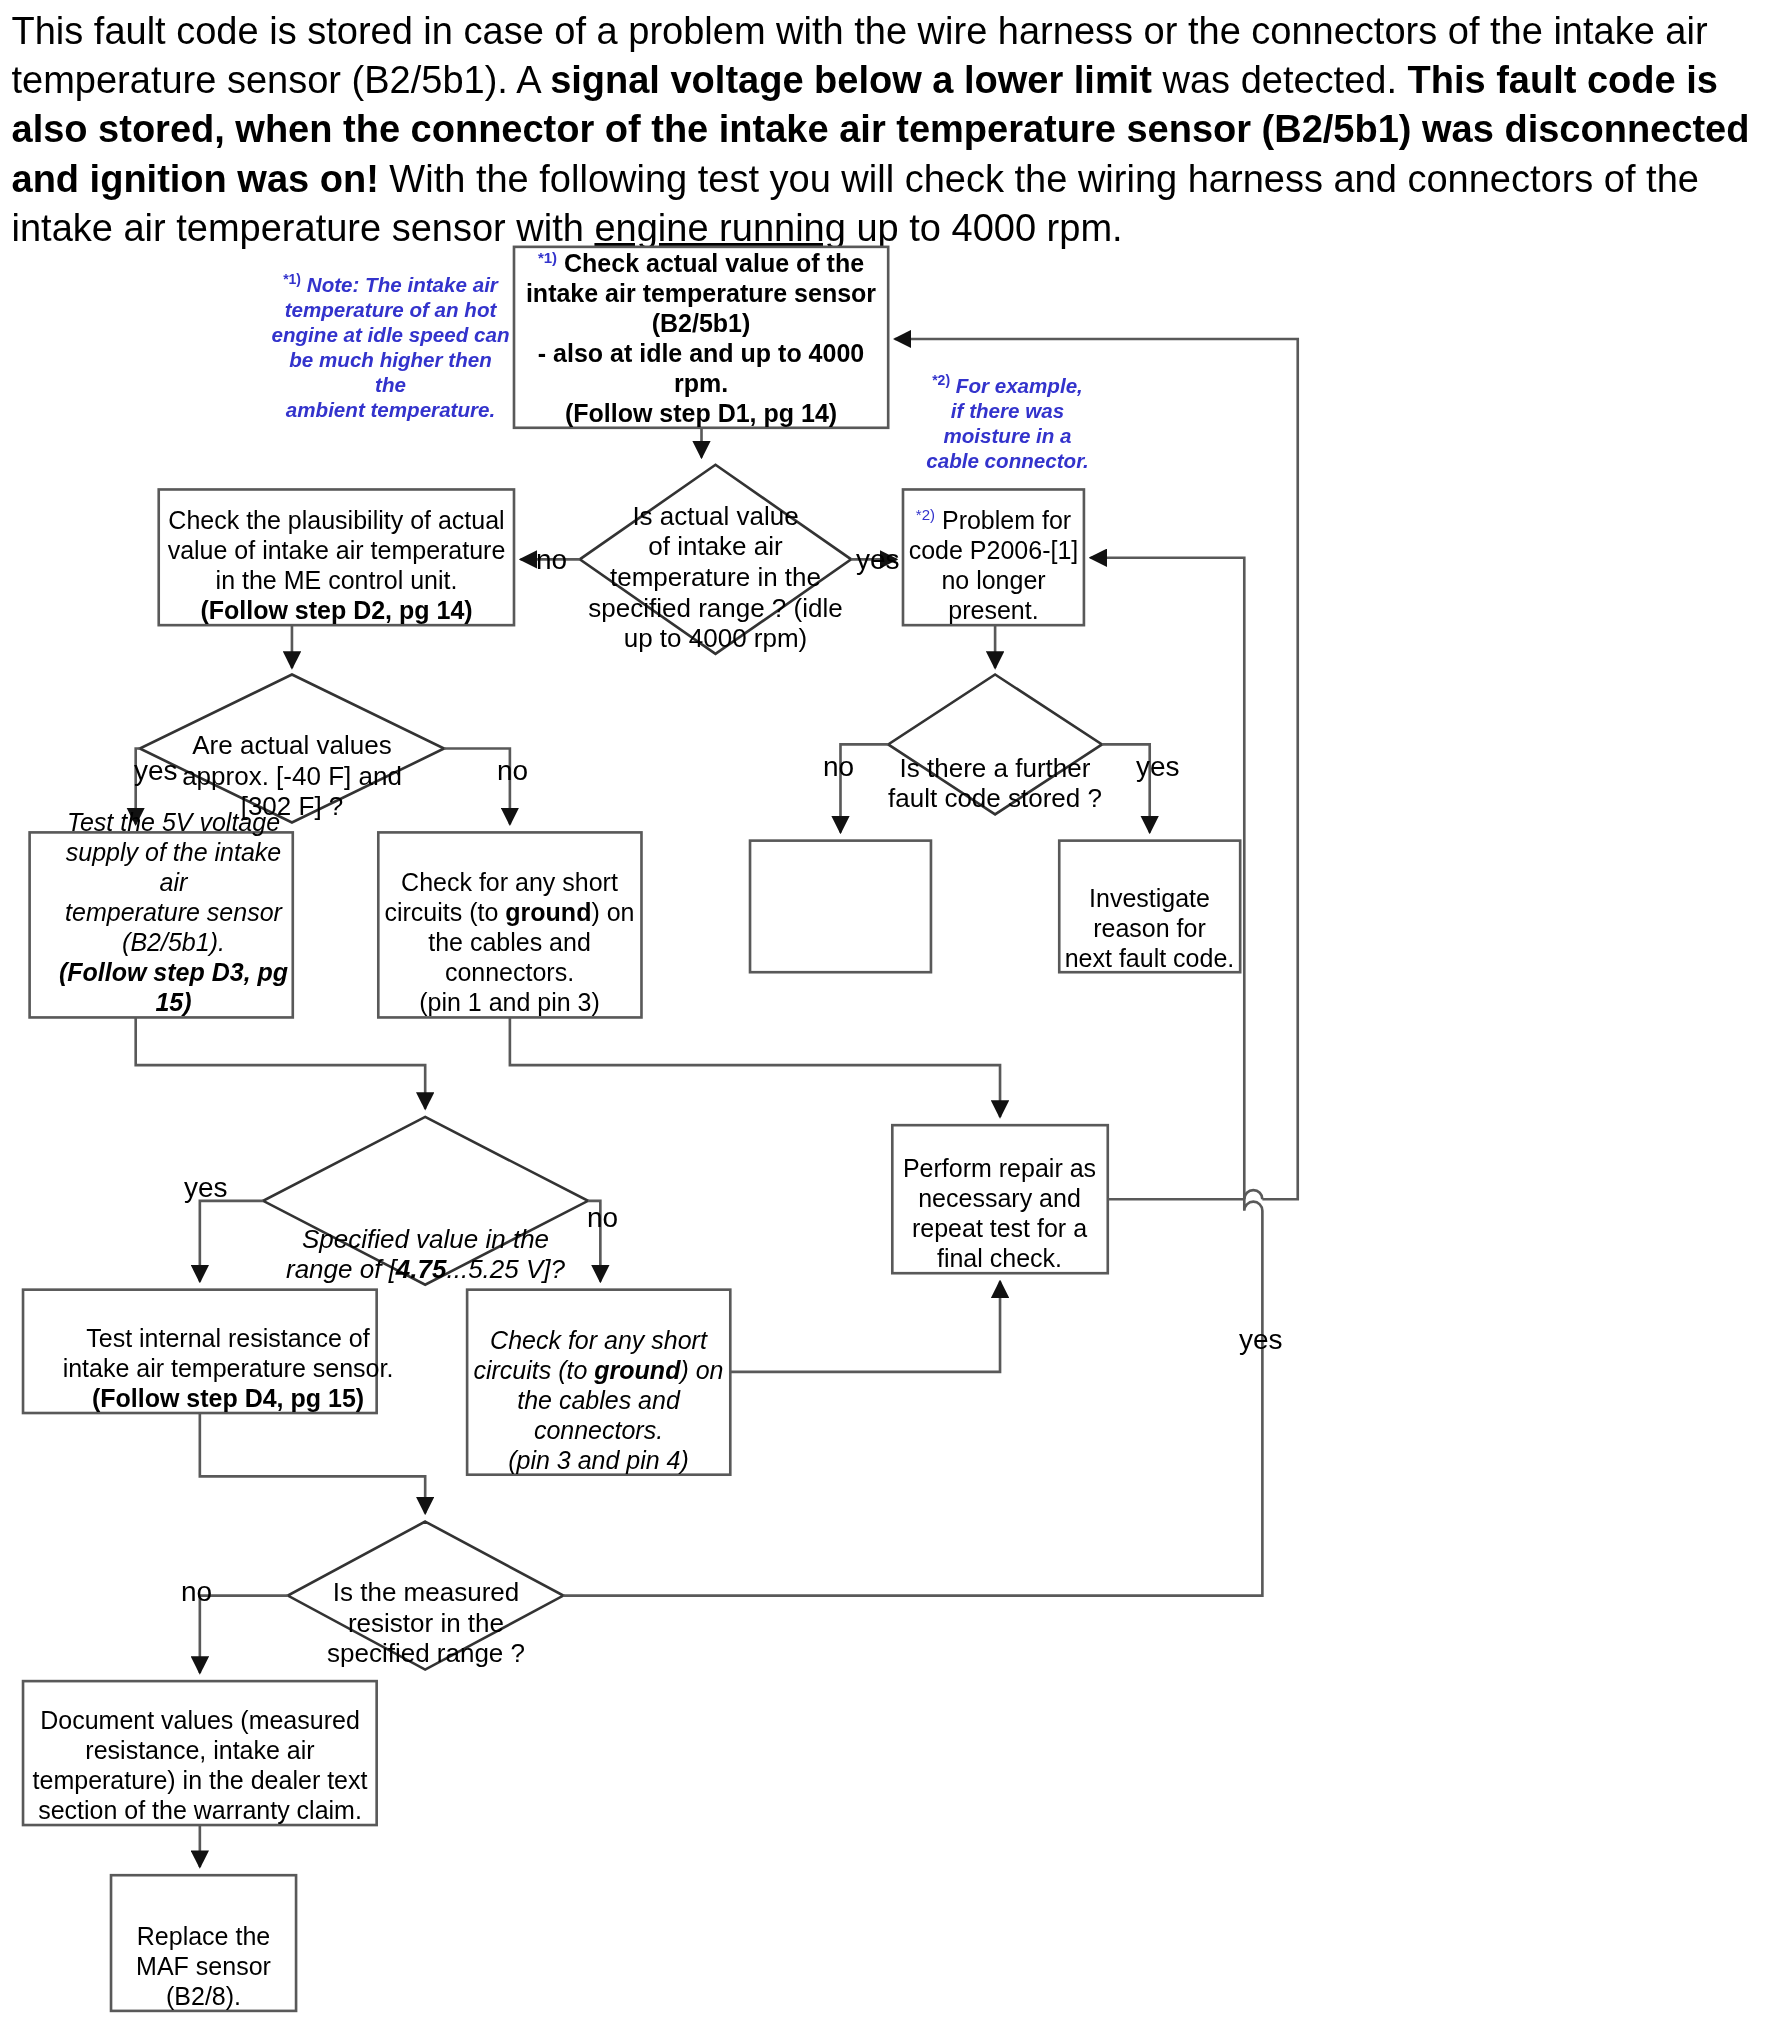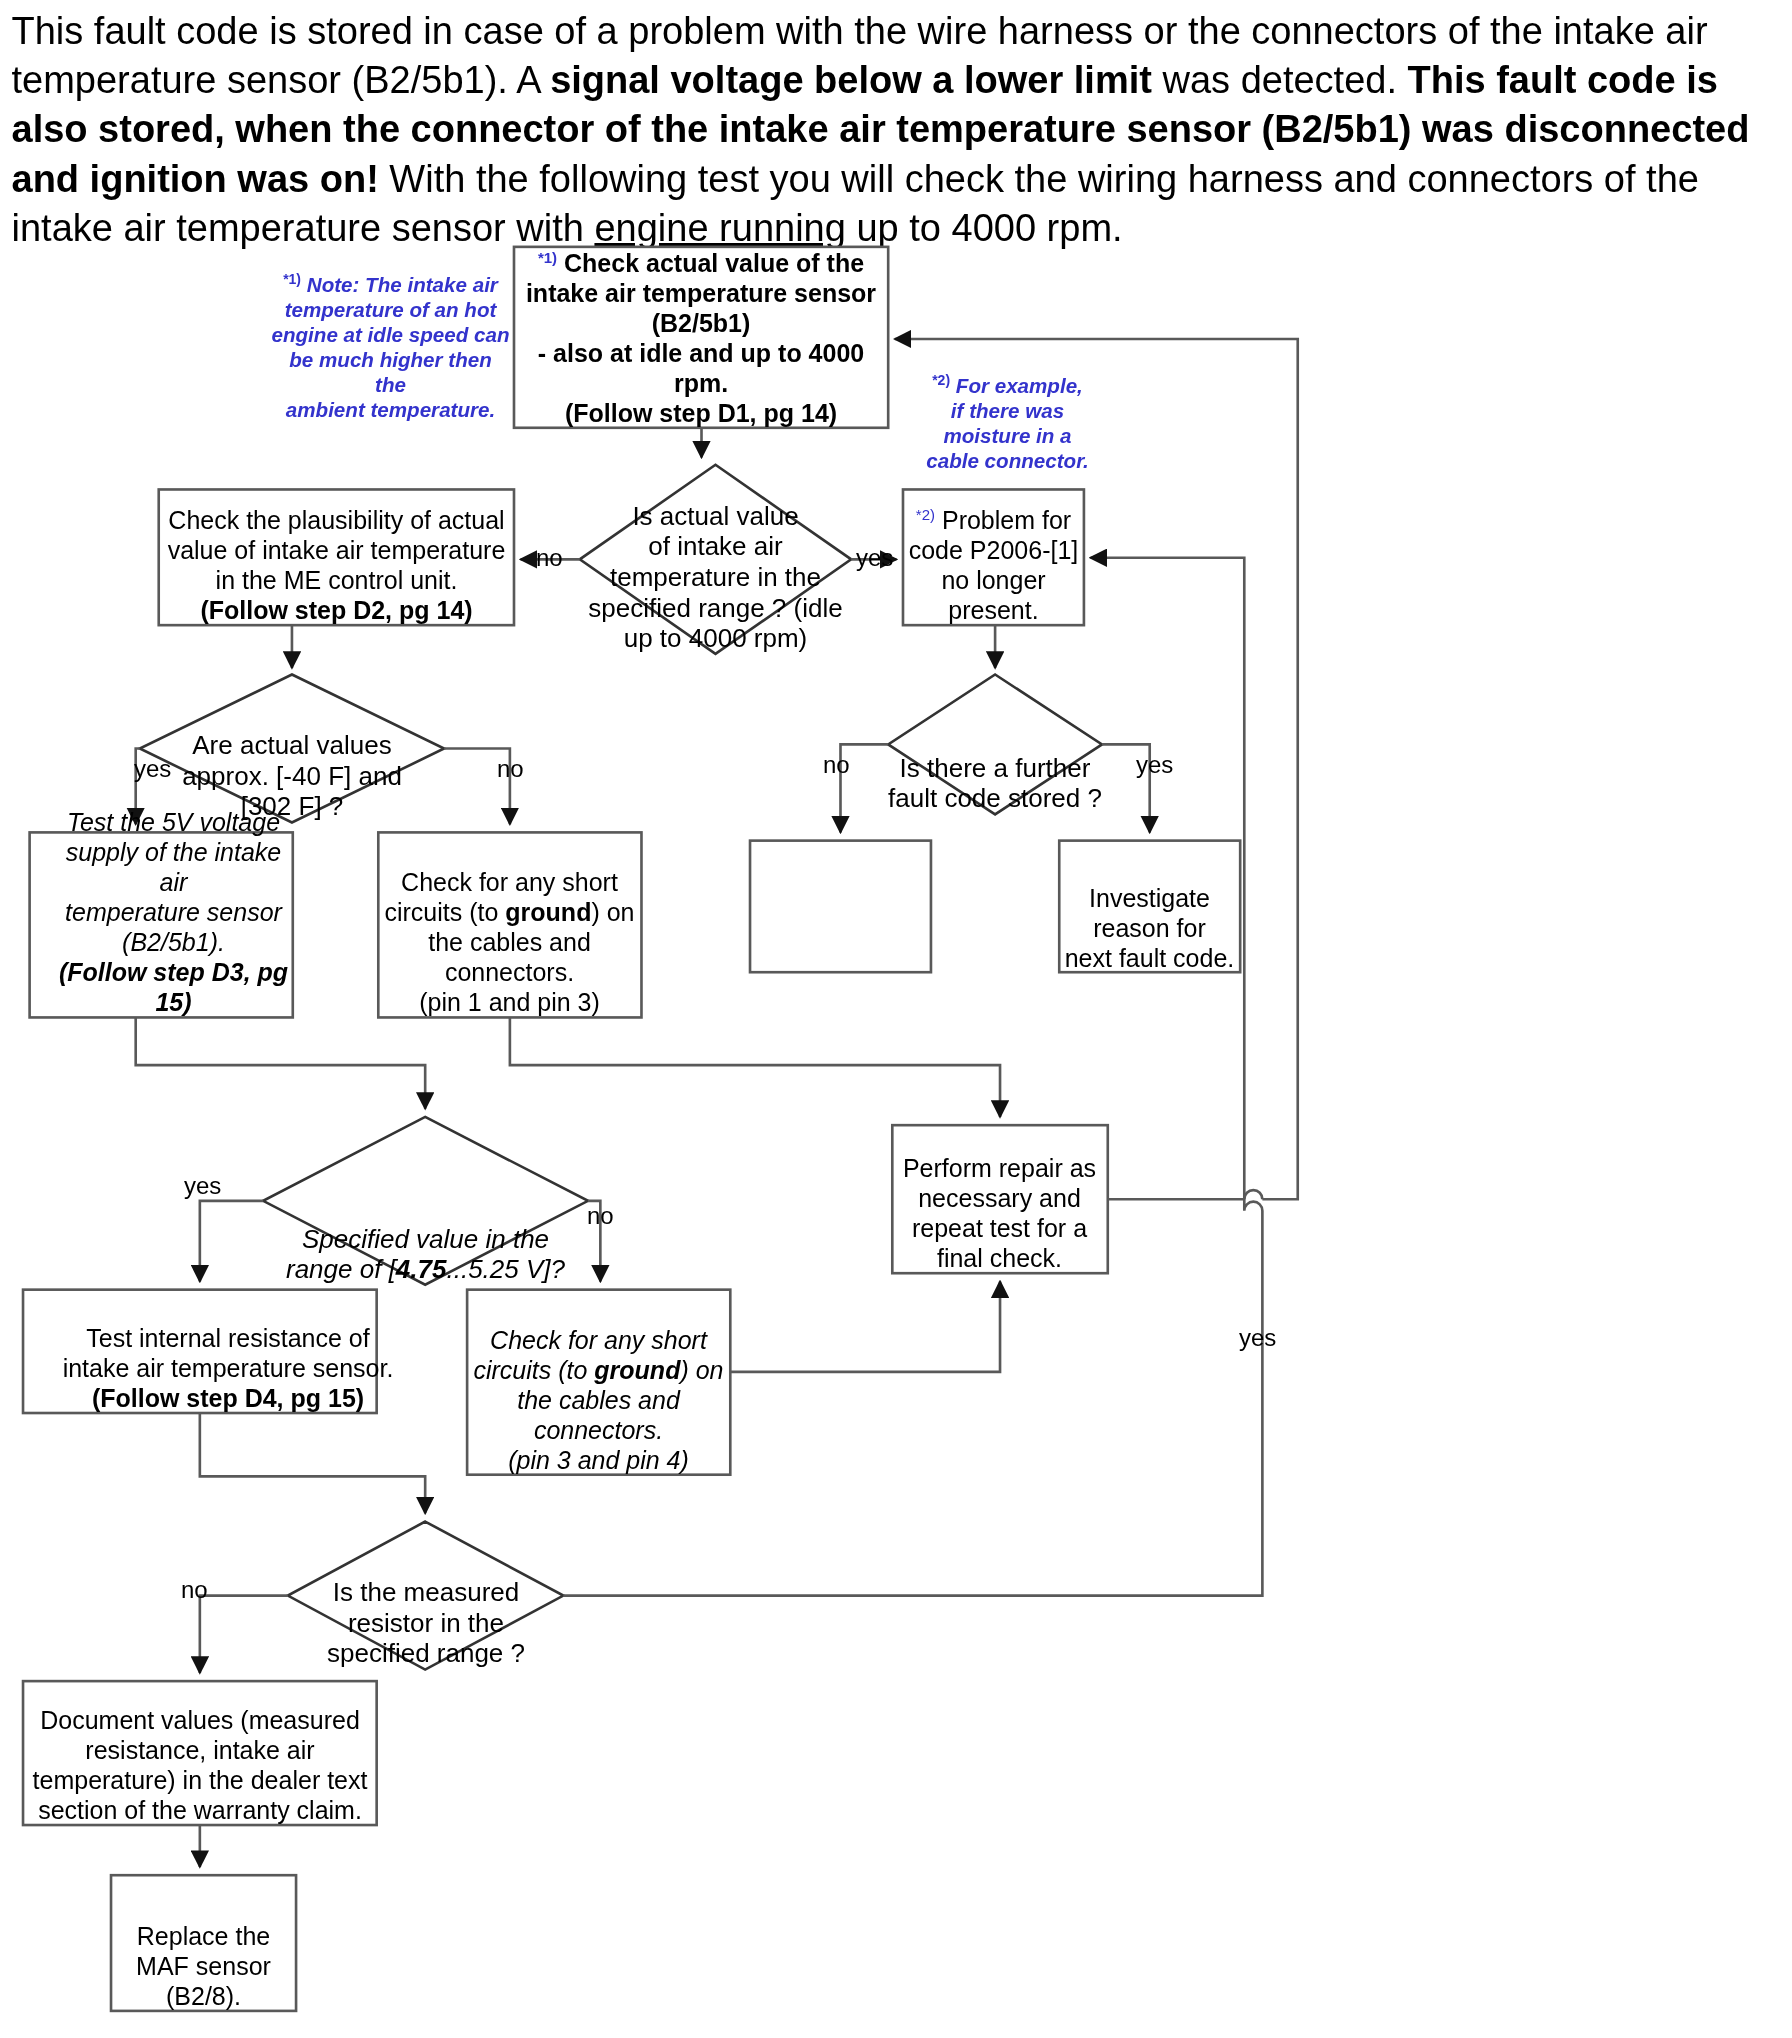--- a/index.html
+++ b/index.html
@@ -21,21 +21,21 @@
   .dmdtxt{font-size:26px;line-height:1.18;}
   .ital{font-style:italic;}
   .bold{font-weight:bold;}
   .note{
     position:absolute;color:#3333cc;font-style:italic;font-weight:bold;
     font-size:20.6px;line-height:1.22;text-align:center;
   }
   .note .sup{font-size:14px;vertical-align:super;font-style:normal;}
   .blue{color:#3333cc;}
   .sup{font-size:15px;vertical-align:super;}
-  .lbl{position:absolute;font-size:24px;color:#000;white-space:nowrap;}
+  .lbl{position:absolute;font-size:28px;color:#000;white-space:nowrap;}
 </style>
 </head>
 <body>
 
 <div id="page">
 
   <div id="intro"><span>This fault code is stored in case of a problem with the wire harness or the connectors of the intake air temperature sensor (B2/5b1). A </span><b>signal voltage below a lower limit</b><span> was detected. </span><b>This fault code is also stored, when the connector of the intake air temperature sensor (B2/5b1) was disconnected and ignition was on!</b><span>  With the following test you will check the wiring harness and connectors of the intake air temperature sensor with </span><u>engine running</u><span> up to 4000 rpm.</span></div>
 
   <svg id="flow" viewBox="0 0 2179 2479" xmlns="http://www.w3.org/2000/svg">
     <defs>

